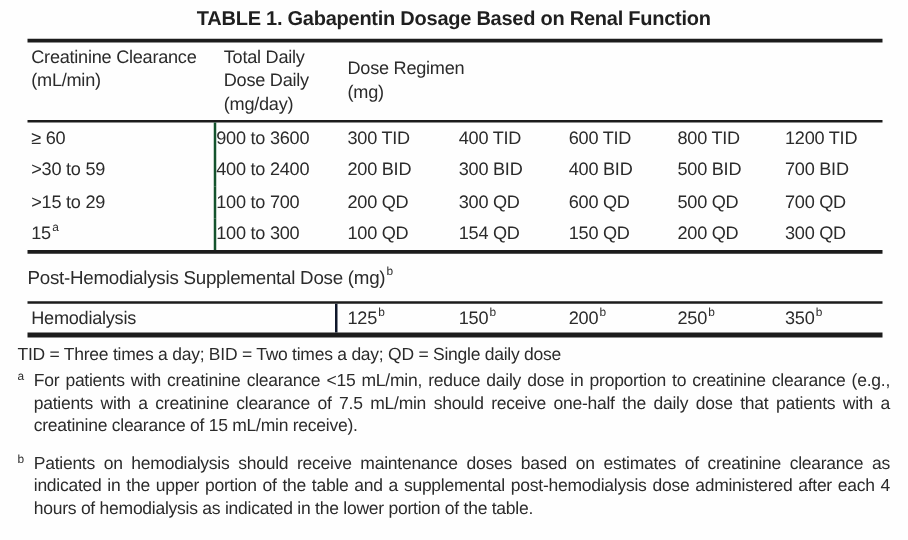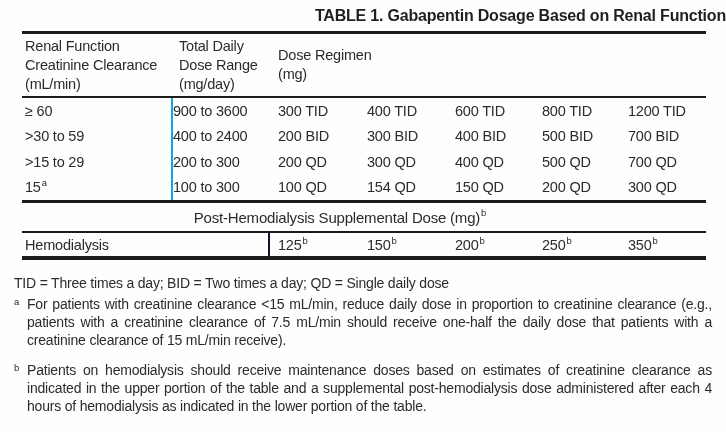--- a/index.html
+++ b/index.html
@@ -8,21 +8,21 @@
     background:#ffffff;
     font-family:"Liberation Sans", sans-serif;
     color:#2b2b2b;
     letter-spacing:-0.2px;
     overflow:hidden;
   }
   .page { position:relative; width:726px; height:432px; background:#fefefe; }
 
   .title {
     position:absolute; top:7px; left:0; width:726px;
-    text-align:right; font-size:16px; font-weight:bold; color:#1f1f1f;
+    text-align:center; font-size:16px; font-weight:bold; color:#1f1f1f;
   }
 
   .table-area { position:absolute; left:22px; top:31px; width:684px; }
 
   .rule-thick { height:3px; background:#1c1c1c; }
   .rule-thin  { height:2px; background:#1c1c1c; }
 
   
   .header-grid {
     display:grid;
@@ -37,27 +37,27 @@
 
   
   .data-grid {
     display:grid;
     grid-template-columns:151px 97px 89px 88px 87px 86px 86px;
     grid-auto-rows:25.5px;
     font-size:14.5px;
   }
   .trow { display:contents; }
   .cell { display:flex; align-items:center; }
-  .cell.c1 { padding-left:3px; border-right:2px solid #0ea5e9; }
+  .cell.c1 { padding-left:3px; border-right:2px solid #14532d; }
   .cell.c2 { padding-left:0; }
   .cell.cd { padding-left:8px; }
 
   
   .band {
-    height:28px; display:flex; align-items:center; justify-content:center;
+    height:38px; display:flex; align-items:center; justify-content:flex-start;
     font-size:15px; padding-right:48px;
   }
 
   
   .hemo-grid {
     display:grid;
     grid-template-columns:248px 89px 88px 87px 86px 86px;
     height:23px;
     font-size:14.5px;
   }
@@ -78,27 +78,26 @@
 <div class="page">
 
   <div class="title">TABLE 1. Gabapentin Dosage Based on Renal Function</div>
 
   <div class="table-area">
 
     <div class="rule-thick"></div>
 
     <div class="header-grid">
       <div class="hcell h1">
-        <div>Renal Function</div>
         <div>Creatinine Clearance</div>
         <div>(mL/min)</div>
       </div>
       <div class="hcell h2">
         <div>Total Daily</div>
-        <div>Dose Range</div>
+        <div>Dose Daily</div>
         <div>(mg/day)</div>
       </div>
       <div class="hcell h3">
         <div>Dose Regimen</div>
         <div>(mg)</div>
       </div>
     </div>
 
     <div class="rule-thin"></div>
 
@@ -125,24 +124,24 @@
         <div class="cell cd">300 BID</div>
         <div class="cell cd">400 BID</div>
         <div class="cell cd">500 BID</div>
         <div class="cell cd">700 BID</div>
       </div>
 
       <div class="trow">
         <div class="cell c1">
             <span>&gt;15 to 29</span>
           </div>
-        <div class="cell c2">200 to 300</div>
+        <div class="cell c2">100 to 700</div>
         <div class="cell cd">200 QD</div>
         <div class="cell cd">300 QD</div>
-        <div class="cell cd">400 QD</div>
+        <div class="cell cd">600 QD</div>
         <div class="cell cd">500 QD</div>
         <div class="cell cd">700 QD</div>
       </div>
 
       <div class="trow">
         <div class="cell c1">
             <span>15</span>
             <sup class="sup">a</sup>
           </div>
         <div class="cell c2">100 to 300</div>

